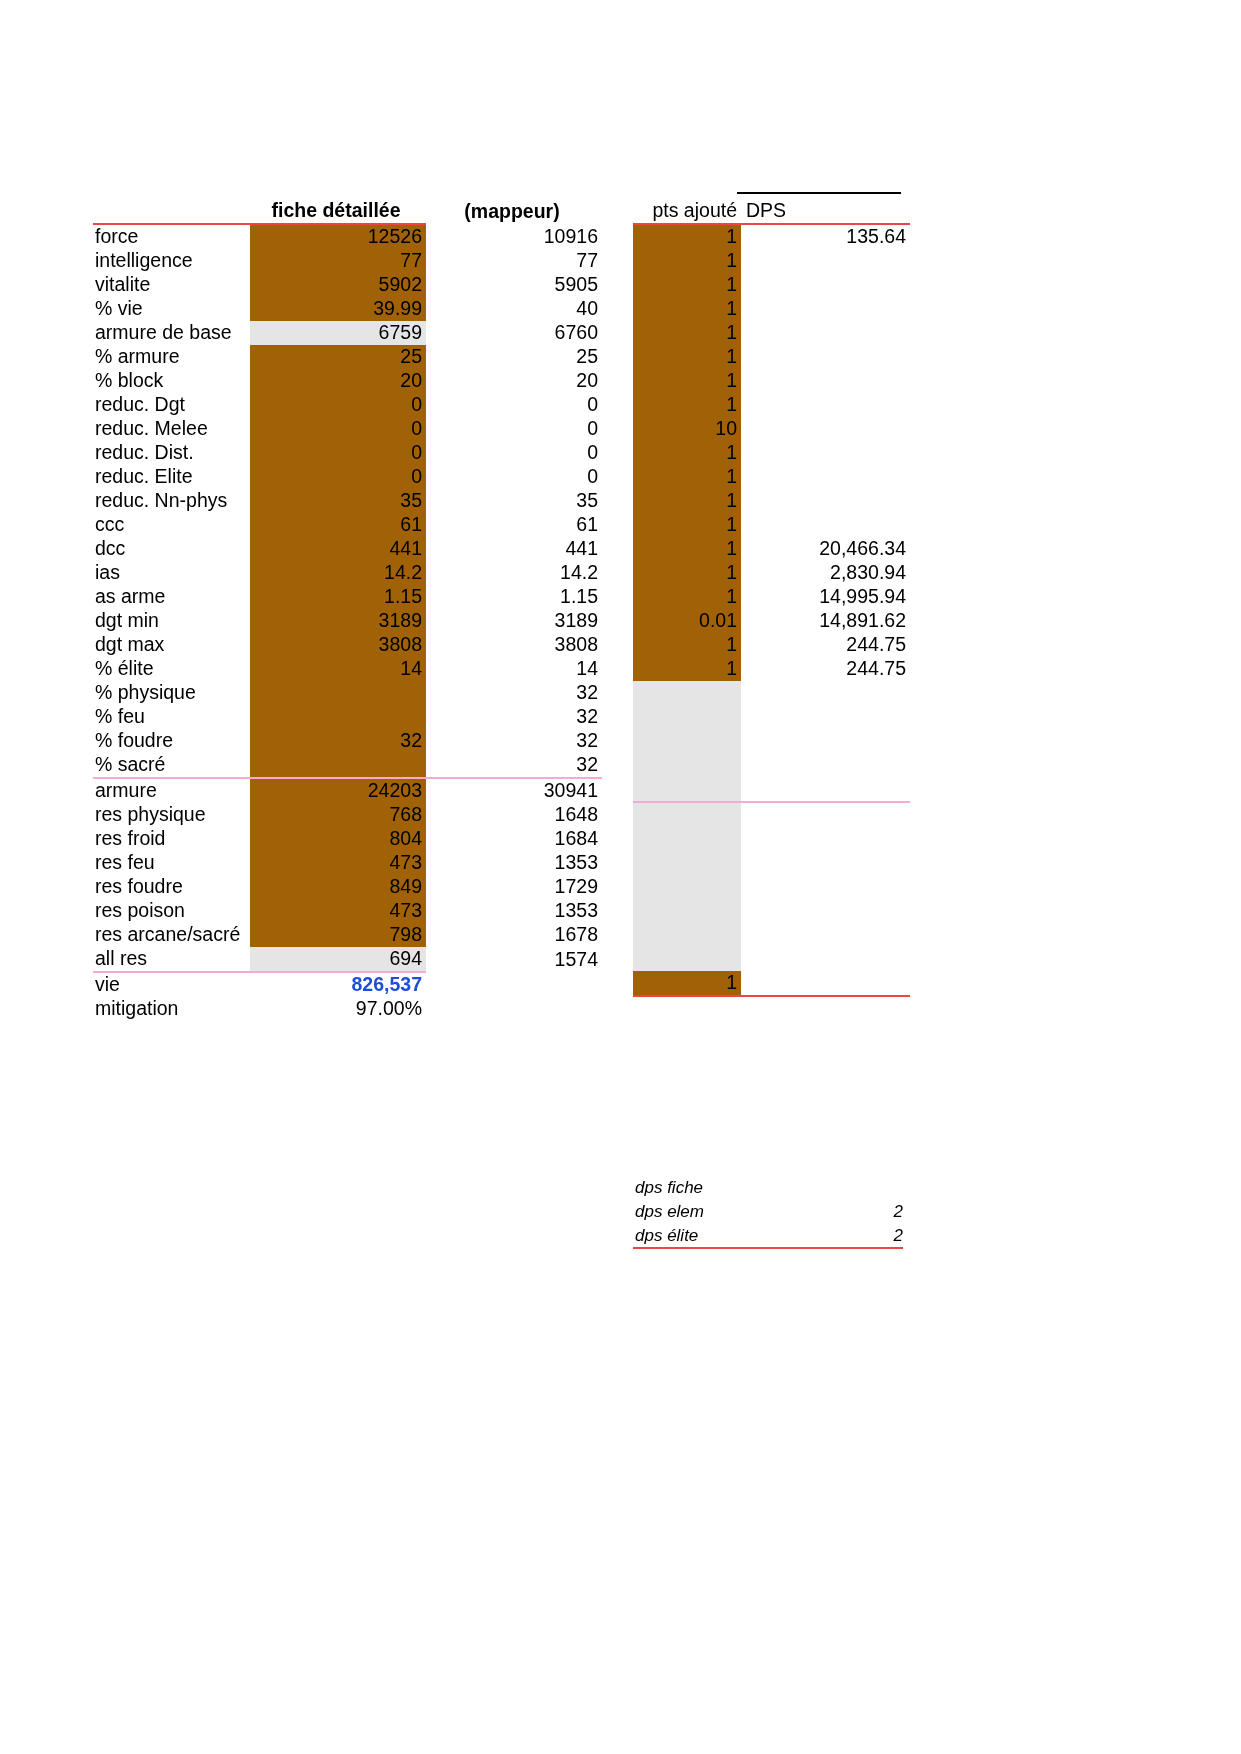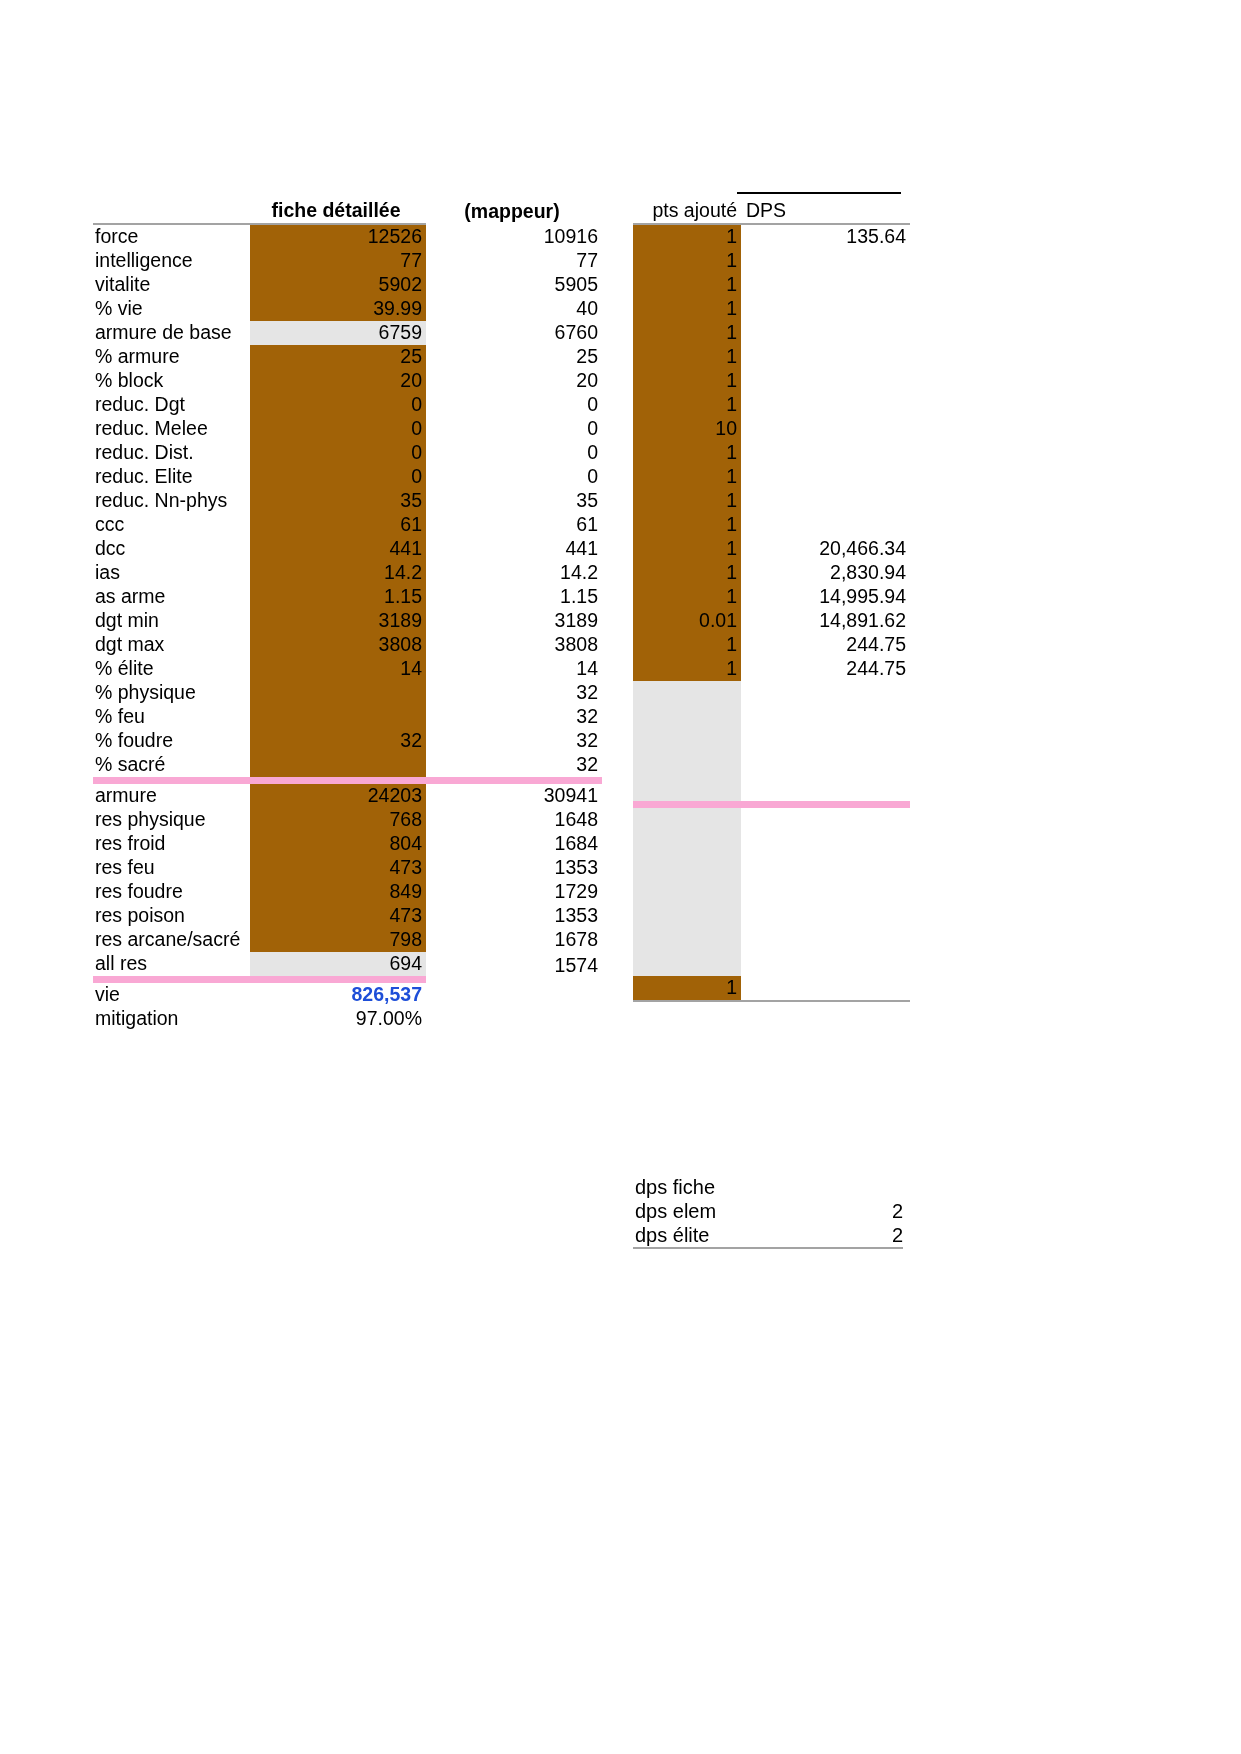--- a/index.html
+++ b/index.html
@@ -57,22 +57,22 @@
   .white { background: #e5e5e5; }
 
   .hdr-row td {
     font-weight: bold;
     height: 28px;
     vertical-align: bottom;
     padding-bottom: 3px;
   }
   .hdr-center { text-align: center; }
 
-  .topline { border-top: 7px solid #f9a8d4; }
-  .botline { border-bottom: 2px solid #a3a3a3; }
+  .topline { border-top: 2px solid #f9a8d4; }
+  .botline { border-bottom: 2px solid #ef4444; }
 
   .blue {
     color: #1d4ed8;
     font-weight: bold;
   }
 
   
   #left-block { left: 93px; top: 192px; width: 499px; }
   #left-block .lbl { width: 155px; margin-left: 38px; }
   #left-block .c1 { width: 172px; }
@@ -82,22 +82,23 @@
   #right-block { left: 633px; top: 192px; width: 268px; }
   #right-block .pts { width: 104px; }
   #right-block .dps { width: 164px; }
 
   
   #dps-foot {
     position: absolute;
     left: 633px;
     top: 1175px;
     width: 268px;
-    font-size: 20px;
+    font-size: 17px;
     line-height: 1;
+    font-style: italic;
   }
   #dps-foot td { height: 24px; }
   #dps-foot .fl { width: 104px; text-align: left; padding-left: 2px; }
   #dps-foot .fv { width: 164px; text-align: right; padding-right: 4px; }
 
   
   .rule {
     position: absolute;
     background: #000000;
     height: 2px;

